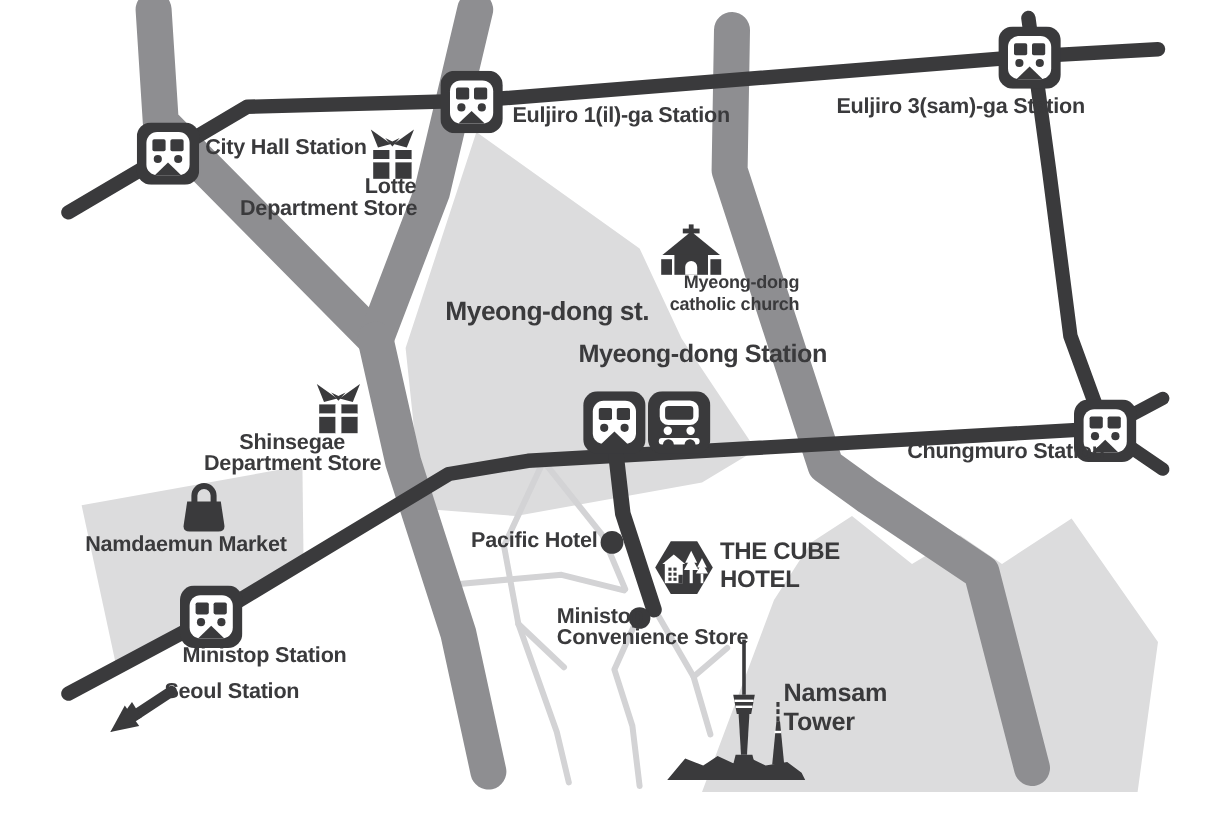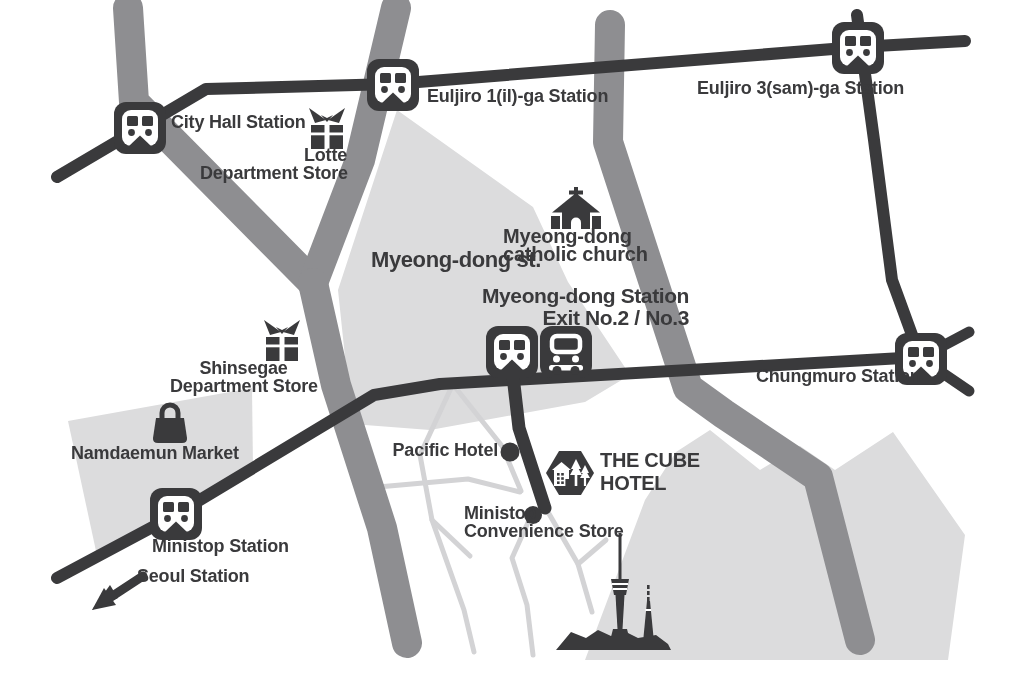--- a/index.html
+++ b/index.html
@@ -18,21 +18,21 @@
   .lbl-mdst{left:371px;top:249px;font-size:22px;}
   .lbl-city{left:171px;top:113px;}
   .lbl-e1{left:427px;top:87px;}
   .lbl-e3{left:697px;top:79px;}
   .lbl-chung{left:756px;top:367px;}
   .lbl-hoe{left:152px;top:537px;}
   .lbl-seoul{left:137px;top:567px;}
   .lbl-lotte{left:200px;top:146px;width:147px;text-align:right;}
   .lbl-shin{left:170px;top:359px;width:147px;text-align:center;}
   .lbl-ndm{left:71px;top:444px;}
-  .lbl-church{left:503px;top:227px;width:148px;text-align:left;font-size:20px;}
+  .lbl-church{left:518px;top:227px;width:148px;text-align:right;font-size:15px;}
   .lbl-pacific{left:368px;top:441px;width:130px;text-align:right;}
   .lbl-mini{left:464px;top:504px;}
   .lbl-cube{left:600px;top:449px;font-size:20px;line-height:23px;letter-spacing:-0.3px;}
   .lbl-namsan{left:653px;top:566px;font-size:21px;line-height:24px;}
 </style>
 </head>
 <body>
 
 <div class="map">
 
@@ -171,21 +171,20 @@
     </g>
   </svg>
 
   <div class="lbl lbl-city">City Hall Station</div>
   <div class="lbl lbl-e1">Euljiro 1(il)-ga Station</div>
   <div class="lbl lbl-e3">Euljiro 3(sam)-ga Station</div>
   <div class="lbl lbl-chung">Chungmuro Station</div>
 
   <div class="lbl hdr lbl-mdst-hdr">
     <span class="ln">Myeong-dong Station</span>
-    <span class="ln">Exit No.2 / No.3</span>
   </div>
 
   <div class="lbl hdr lbl-mdst">Myeong-dong st.</div>
 
   <div class="lbl lbl-hoe">Ministop Station</div>
   <div class="lbl lbl-seoul">Seoul Station</div>
 
   <div class="lbl lbl-lotte">
     <span class="ln">Lotte</span>
     <span class="ln">Department Store</span>
@@ -208,14 +207,18 @@
   <div class="lbl lbl-mini">
     <span class="ln">Ministop</span>
     <span class="ln">Convenience Store</span>
   </div>
 
   <div class="lbl lbl-cube">
     <span class="ln">THE CUBE</span>
     <span class="ln">HOTEL</span>
   </div>
 
+  <div class="lbl lbl-namsan">
+    <span class="ln">Namsam</span>
+    <span class="ln">Tower</span>
+  </div>
 
 </div>
 
 </body></html>

